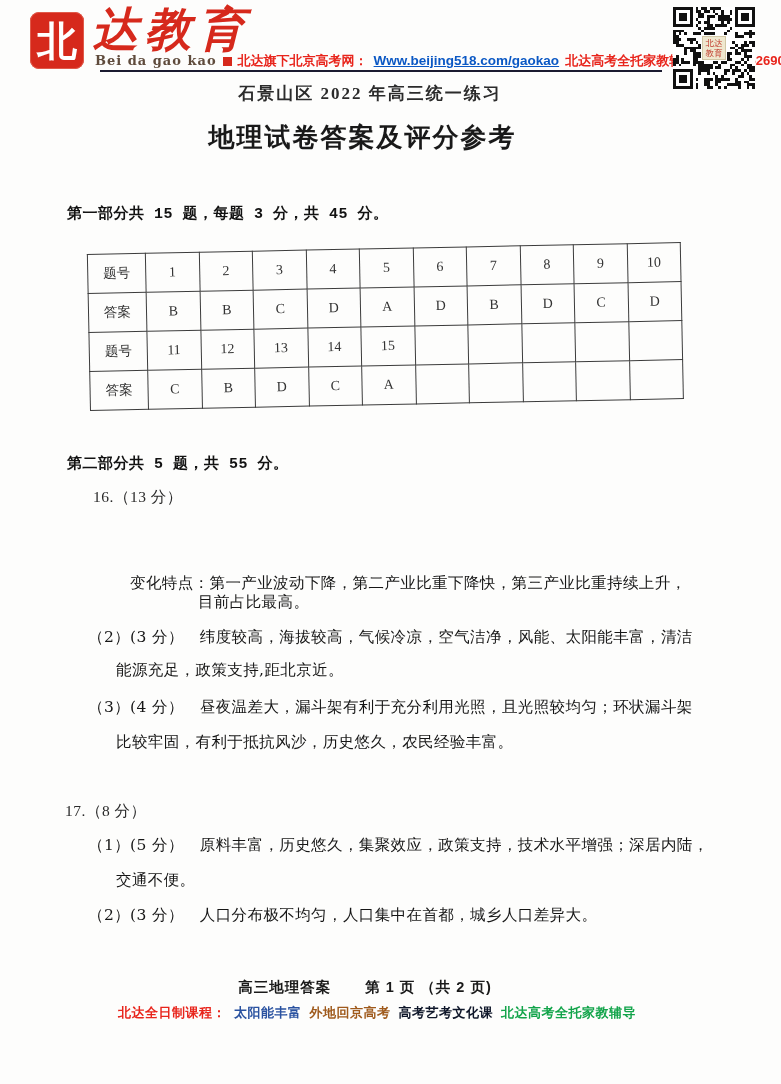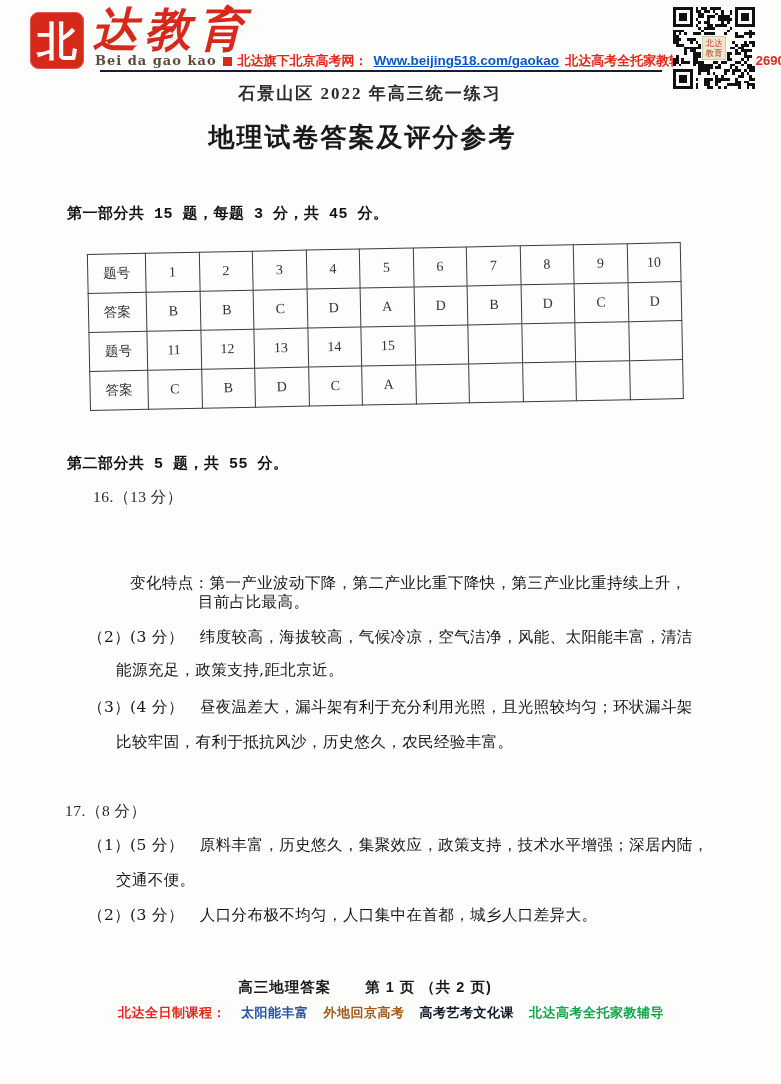--- a/index.html
+++ b/index.html
@@ -76,21 +76,21 @@
   #l17-2a{left:88px;top:905px;}
 
   
   .footer-line{
     left:0;top:978px;width:730px;text-align:center;white-space:nowrap;
     font-family:"Liberation Sans","DejaVu Sans",sans-serif;
     font-size:14.5px;font-weight:bold;color:#1a1a1a;letter-spacing:1px;
   }
   .footer-line .gap{display:inline-block;width:34px;}
   .promo-row{
-    left:118px;top:1004px;display:flex;gap:15px;white-space:nowrap;
+    left:118px;top:1004px;display:flex;gap:8px;white-space:nowrap;
     font-family:"Liberation Sans","DejaVu Sans",sans-serif;
     font-size:13px;font-weight:bold;letter-spacing:.5px;
   }
 </style>
 </head>
 <body>
 
 <div class="page">
 
   <div class="abs seal" style="background: rgb(214, 41, 28);">

